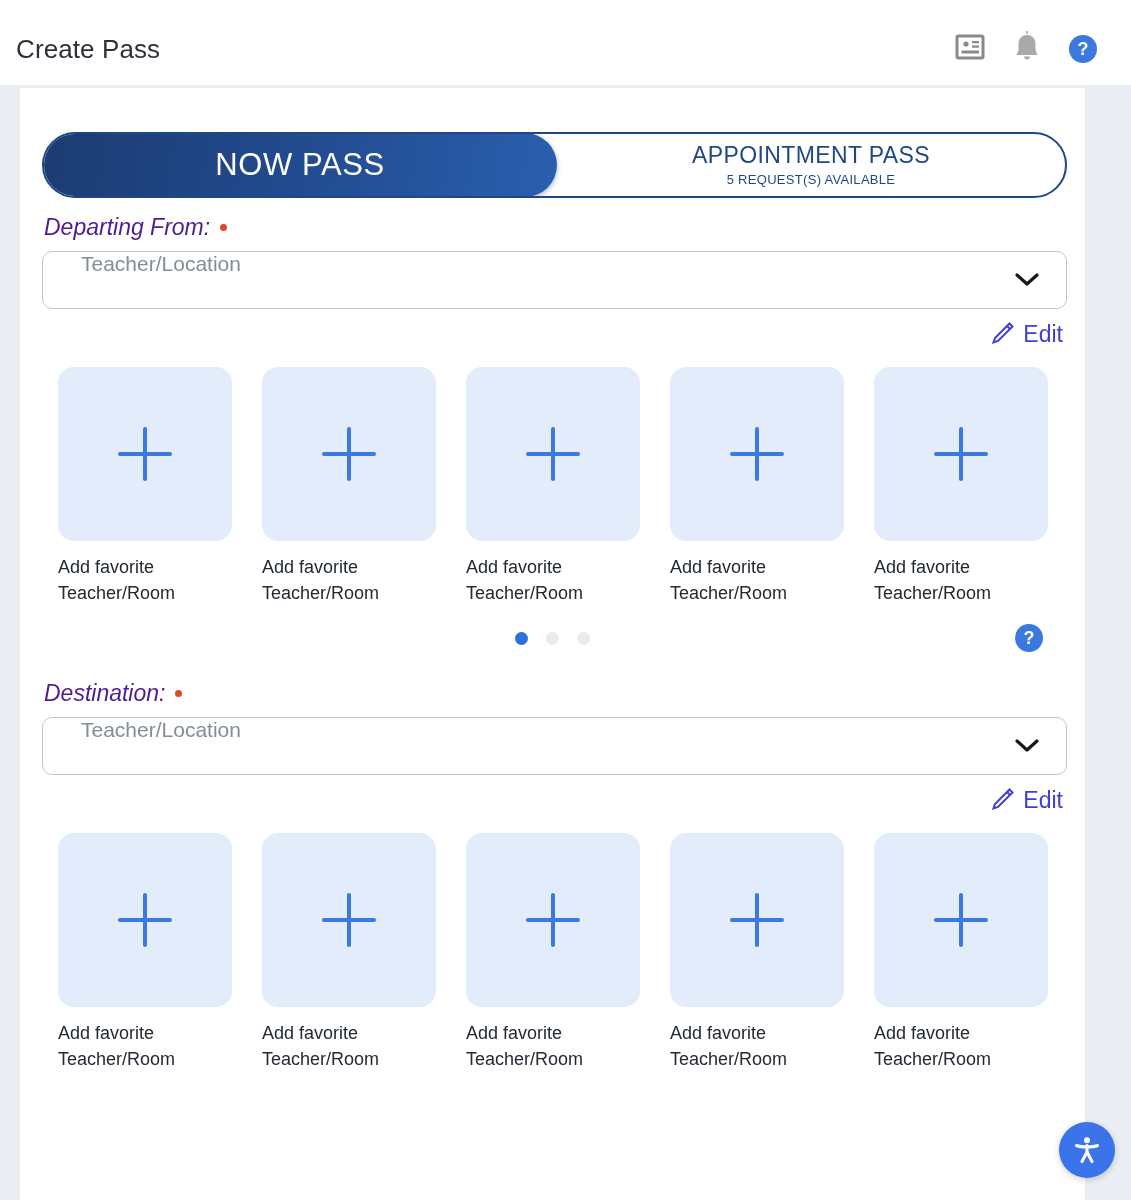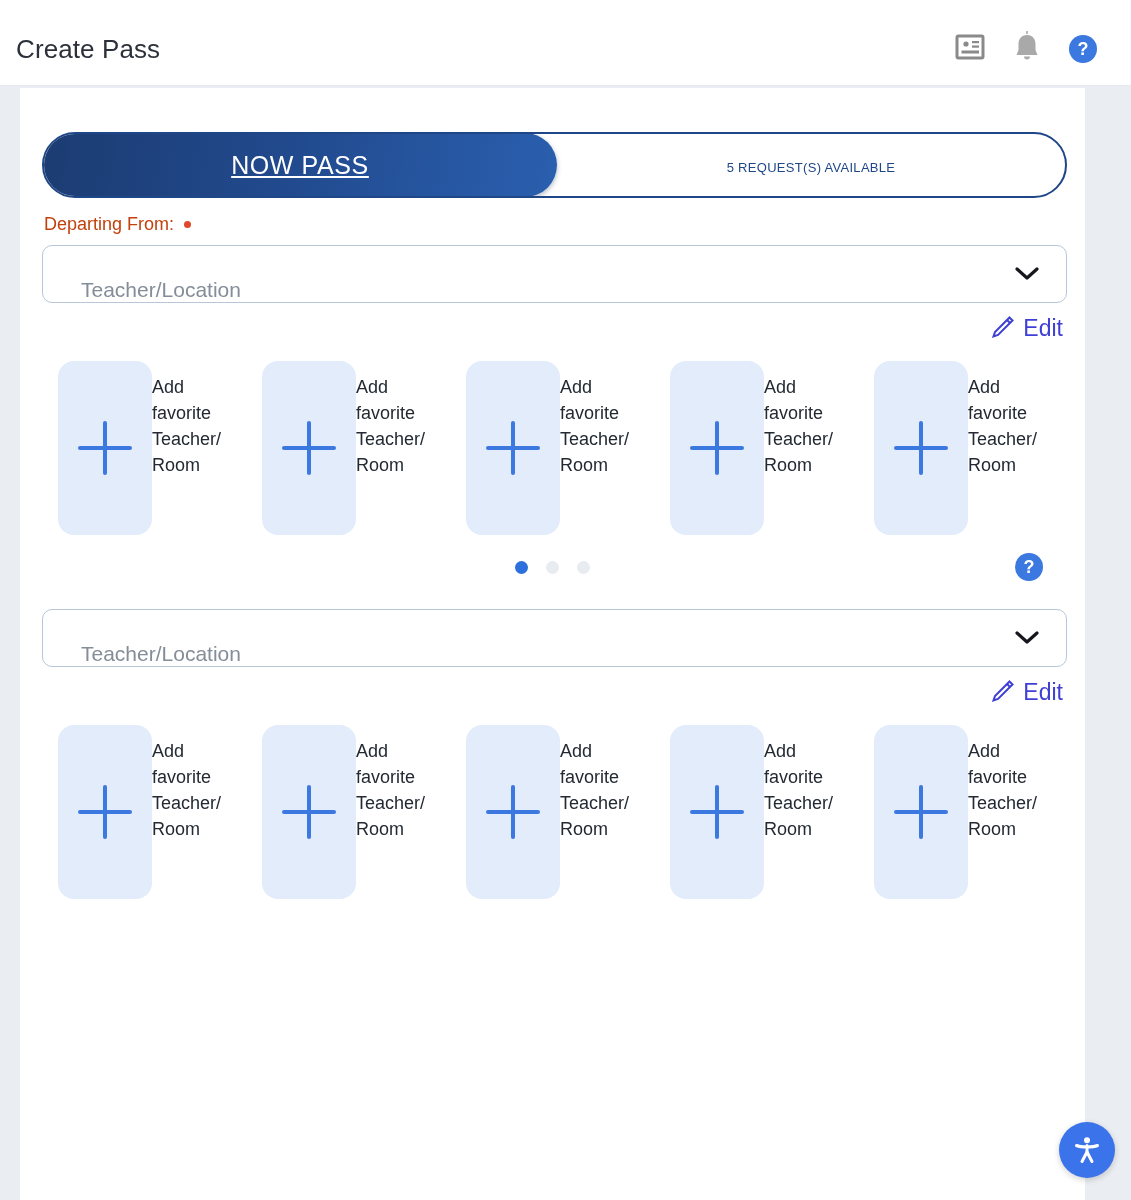--- a/index.html
+++ b/index.html
@@ -112,24 +112,23 @@
   }
   .seg-active {
     background: linear-gradient(100deg, #1c3c72 0%, #21498c 45%, #2a5faf 100%);
     border-radius: 33px;
     margin: -1px 0 -1px -1px;
     box-shadow: 0 2px 5px rgba(20,40,80,0.35);
     flex: 0 0 514px;
   }
   .seg-active .seg-title {
     color: #ffffff;
-    font-size: 25px;
+    font-size: 31px;
     font-weight: 400;
     letter-spacing: 0.6px;
-    text-decoration: underline;
   }
   .seg-inactive .seg-title {
     color: #1f4788;
     font-size: 23px;
     font-weight: 400;
     letter-spacing: 0.4px;
     line-height: 1.1;
   }
   .seg-sub {
     color: #1f4788;
@@ -142,39 +141,40 @@
   
   .field-group { margin-top: 16px; }
   .field-label-row {
     display: flex;
     align-items: center;
     gap: 10px;
     padding-left: 2px;
     margin-bottom: 10px;
   }
   .field-label {
-    font-size: 18px;
-    color: #c2410c;
-    font-weight: 400;
+    font-size: 23px;
+    color: #4c1d95;
+    font-weight: 400;
+    font-style: italic;
   }
   .req-dot {
     width: 7px; height: 7px;
     border-radius: 50%;
     background: #e0472c;
     display: inline-block;
   }
   .select-box {
     position: relative;
     width: 1025px;
     height: 58px;
     border: 1px solid #b9c6d8;
     border-radius: 10px;
     background: #ffffff;
     display: flex;
-    align-items: flex-end;
+    align-items: flex-start;
     padding: 0 22px 0 38px;
     cursor: pointer;
   }
   .select-value {
     font-size: 21px;
     color: #848d98;
     font-weight: 400;
   }
   .chev {
     position: absolute;
@@ -204,21 +204,21 @@
   
   .fav-grid {
     display: flex;
     gap: 30px;
     margin-top: 18px;
     padding-left: 16px;
   }
   .fav-item {
     width: 174px;
     display: flex;
-    flex-direction: row;
+    flex-direction: column;
     align-items: flex-start;
   }
   .fav-tile {
     width: 174px;
     height: 174px;
     border-radius: 16px;
     background: #e2ecfa;
     display: flex;
     align-items: center;
     justify-content: center;
@@ -316,20 +316,21 @@
 <div class="page-bg"></div>
 
 <div class="card">
   <div class="card-inner">
 
     <div class="pass-toggle">
       <button class="seg seg-active">
         <span class="seg-title">NOW PASS</span>
       </button>
       <button class="seg seg-inactive">
+        <span class="seg-title">APPOINTMENT PASS</span>
         <span class="seg-sub">5 REQUEST(S) AVAILABLE</span>
       </button>
     </div>
 
     <div class="field-group">
       <div class="field-label-row">
         <span class="field-label">Departing From:</span>
         <span class="req-dot"></span>
       </div>
 
@@ -404,20 +405,24 @@
         <div class="dots">
           <span class="dot active"></span>
           <span class="dot"></span>
           <span class="dot"></span>
         </div>
         <button class="help-circle dots-help">?</button>
       </div>
     </div>
 
     <div class="field-group">
+      <div class="field-label-row">
+        <span class="field-label">Destination:</span>
+        <span class="req-dot"></span>
+      </div>
 
       <div class="select-box">
         <span class="select-value">Teacher/Location</span>
         <span class="chev">
           <svg width="26" height="16" viewBox="0 0 26 16" aria-hidden="true">
             <path d="M3 3 L13 12 L23 3" fill="none" stroke="#15171c" stroke-width="3.2" stroke-linecap="round" stroke-linejoin="round"></path>
           </svg>
         </span>
       </div>
 

